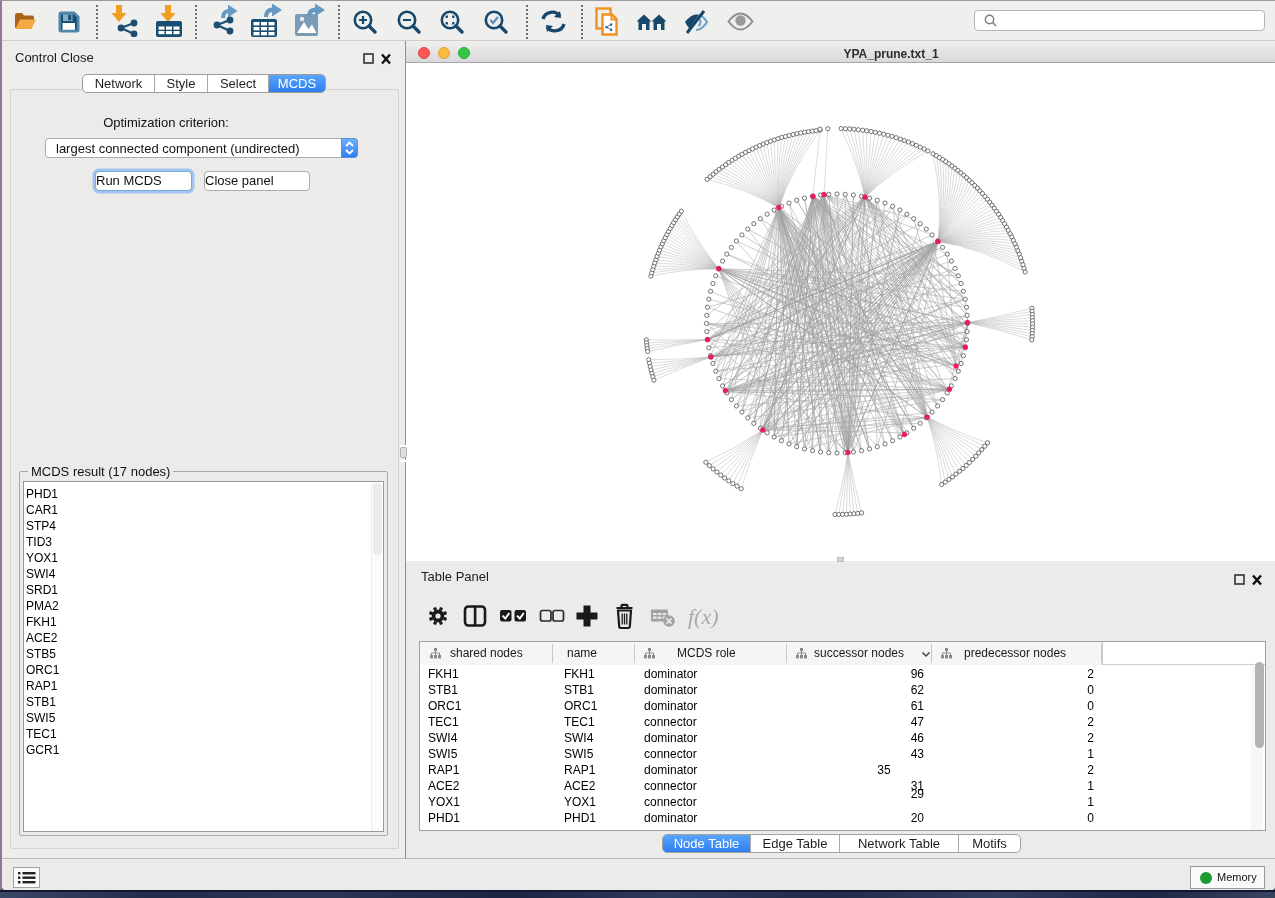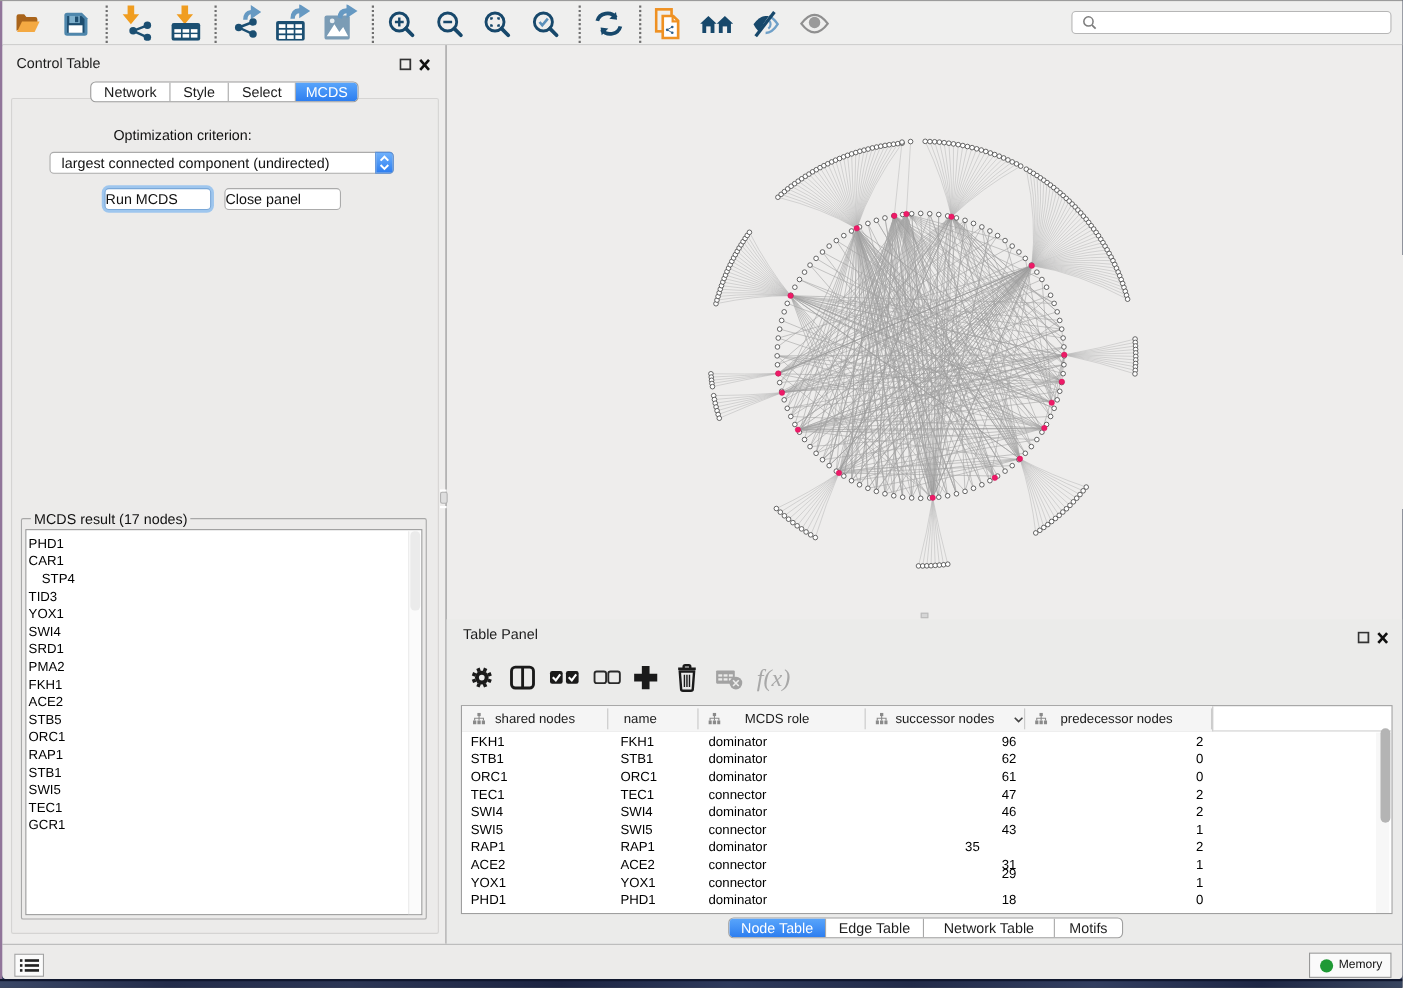--- a/index.html
+++ b/index.html
@@ -170,21 +170,21 @@
 <div style="position:absolute;left:524px;top:4px;width:0px;height:34px;border-left:2px dotted #6e6e6e"></div>
 <div style="position:absolute;left:579px;top:4px;width:0px;height:34px;border-left:2px dotted #6e6e6e"></div>
 <div id="searchbox">
         <svg width="16" height="16" viewBox="0 0 16 16" style="position:absolute;left:8px;top:2px">
           <circle cx="6.5" cy="6.5" r="4.2" fill="none" stroke="#7c7c7c" stroke-width="1.4"></circle>
           <path d="M9.8 9.8 L13 13" stroke="#7c7c7c" stroke-width="1.6"></path>
         </svg>
       </div>
 </div>
 <div id="ctrl">
-<div class="paneltitle" style="position:absolute;left:13px;top:8px">Control Table</div>
+<div class="paneltitle" style="position:absolute;left:13px;top:8px">Control Close</div>
 <svg style="position:absolute;left:361px;top:11px" width="30" height="12" viewBox="0 0 30 12">
         <rect x="1" y="1" width="9" height="9" fill="none" stroke="#333" stroke-width="1.6"></rect>
         <path d="M19 1.5 L27 10.5 M27 1.5 L19 10.5" stroke="#111" stroke-width="2.4"></path>
       </svg>
 <div id="ctrlpanel"></div>
 <div class="tabgrp" style="left:80px;top:32px;height:19px">
         <div class="tab" style="width:72px">Network</div>
         <div class="tab" style="width:53px">Style</div>
         <div class="tab" style="width:61px">Select</div>
         <div class="tab sel" style="width:56px">MCDS</div>
@@ -197,38 +197,46 @@
             <path d="M4 11 L7.5 14.5 L11 11" stroke="#fff" stroke-width="1.8" fill="none"></path>
           </svg></div>
       </div>
 <div class="btn" style="left:93px;top:129px;width:97px;box-shadow:0 0 0 2.5px #9ec6ee;border-color:#7aa8d8">Run MCDS</div>
 <div class="btn" style="left:202px;top:129px;width:106px">Close panel</div>
 <div id="grp">
         <div id="grplabel">MCDS result (17 nodes)</div>
         <div id="mlist">
 <div style="position:absolute;left:2px;top:5px">PHD1</div>
 <div style="position:absolute;left:2px;top:21px">CAR1</div>
-<div style="position:absolute;left:14px;top:37px">STP4</div>
+<div style="position:absolute;left:2px;top:37px">STP4</div>
 <div style="position:absolute;left:2px;top:53px">TID3</div>
 <div style="position:absolute;left:2px;top:69px">YOX1</div>
 <div style="position:absolute;left:2px;top:85px">SWI4</div>
 <div style="position:absolute;left:2px;top:101px">SRD1</div>
 <div style="position:absolute;left:2px;top:117px">PMA2</div>
 <div style="position:absolute;left:2px;top:133px">FKH1</div>
 <div style="position:absolute;left:2px;top:149px">ACE2</div>
 <div style="position:absolute;left:2px;top:165px">STB5</div>
 <div style="position:absolute;left:2px;top:181px">ORC1</div>
 <div style="position:absolute;left:2px;top:197px">RAP1</div>
 <div style="position:absolute;left:2px;top:213px">STB1</div>
 <div style="position:absolute;left:2px;top:229px">SWI5</div>
 <div style="position:absolute;left:2px;top:245px">TEC1</div>
 <div style="position:absolute;left:2px;top:261px">GCR1</div>
 <div class="sb"></div>
           <div class="sbth"></div>
 </div>
+      </div>
+</div>
+<div id="netwin">
+<div id="nettitle">
+        <div class="tl" style="left:12px;background:#fc5753;border:1px solid #df4744"></div>
+        <div class="tl" style="left:32px;background:#fdbc40;border:1px solid #de9f34"></div>
+        <div class="tl" style="left:52px;background:#33c748;border:1px solid #27aa35"></div>
+        <div style="position:absolute;left:0;top:3px;width:970px;text-align:center;font-size:12px;color:#2e2e2e;font-weight:bold">YPA_prune.txt_1</div>
       </div>
 </div>
 <svg width="869" height="497" style="position:absolute;left:404px;top:62px">
 <g transform="translate(-406,-63)">
 <g stroke="#b9b9b9" stroke-width="0.5" fill="none">
 <path d="M778.8 207.6Q747.1 189.2 707.2 179.3"></path>
 <path d="M778.8 207.6Q748.3 188.4 710.1 176.7"></path>
 <path d="M778.8 207.6Q749.6 187.5 713.1 174.2"></path>
 <path d="M778.8 207.6Q750.8 186.6 716.1 171.7"></path>
 <path d="M778.8 207.6Q752.1 185.8 719.2 169.3"></path>
@@ -1195,21 +1203,21 @@
 <div class="trow" style="left:424px;top:136px;width:80px;text-align:right">31</div>
 <div class="trow" style="left:594px;top:136px;width:80px;text-align:right">1</div>
 <div class="trow" style="left:8px;top:152px">YOX1</div>
 <div class="trow" style="left:144px;top:152px">YOX1</div>
 <div class="trow" style="left:224px;top:152px">connector</div>
 <div class="trow" style="left:424px;top:144px;width:80px;text-align:right">29</div>
 <div class="trow" style="left:594px;top:152px;width:80px;text-align:right">1</div>
 <div class="trow" style="left:8px;top:168px">PHD1</div>
 <div class="trow" style="left:144px;top:168px">PHD1</div>
 <div class="trow" style="left:224px;top:168px">dominator</div>
-<div class="trow" style="left:424px;top:168px;width:80px;text-align:right">18</div>
+<div class="trow" style="left:424px;top:168px;width:80px;text-align:right">20</div>
 <div class="trow" style="left:594px;top:168px;width:80px;text-align:right">0</div>
 <div id="tsb"></div>
         <div id="tsbth"></div>
 </div>
 <div id="btabs">
         <div class="tab sel" style="width:88px">Node Table</div>
         <div class="tab" style="width:89px">Edge Table</div>
         <div class="tab" style="width:119px">Network Table</div>
         <div class="tab" style="width:61px">Motifs</div>
       </div>

